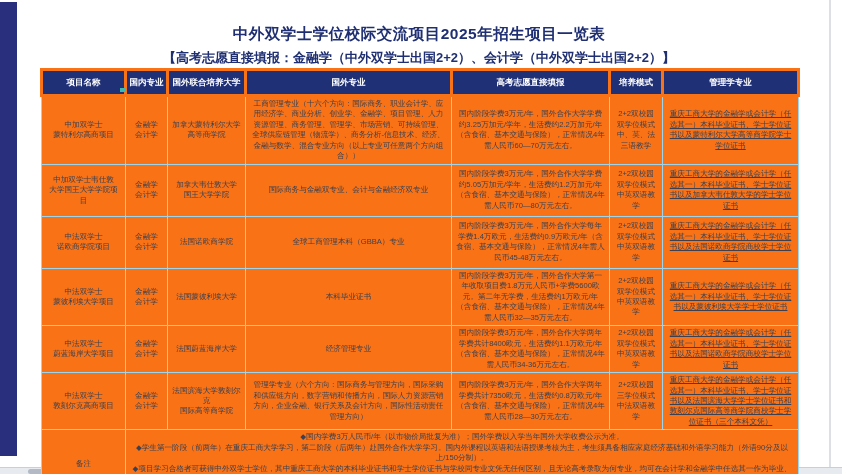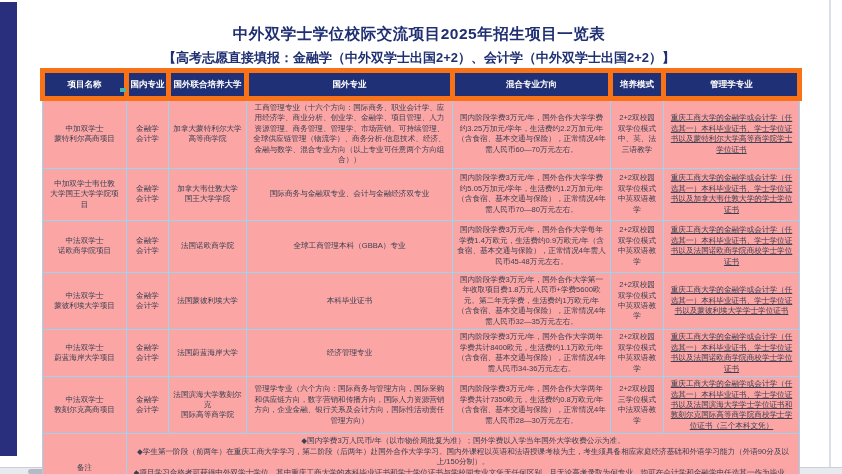--- a/index.html
+++ b/index.html
@@ -15,23 +15,23 @@
 
   .title{position:absolute;top:24px;left:0;width:838px;margin:0;text-align:center;
     font-size:15.5px;font-weight:bold;color:#1F2F72;letter-spacing:.5px;}
   .subtitle{position:absolute;top:49px;left:0;width:838px;text-align:center;
     font-size:13px;font-weight:bold;color:#1F2F72;}
 
   table.programs{position:absolute;left:40px;top:68px;width:757px;
     border-collapse:collapse;table-layout:fixed;}
   table.programs th{
     background:#203077;color:#ffffff;font-size:8.5px;font-weight:bold;
-    border:5px solid #f97316;height:19px;padding:2px 1px;}
+    border:3px solid #f97316;height:19px;padding:2px 1px;}
   table.programs td{
-    background:#fca5a5;color:#3B4152;font-size:7.6px;line-height:1.38;
+    background:#f97316;color:#3B4152;font-size:7.6px;line-height:1.38;
     border:1px solid #9AD6F1;padding:2px 4px;
     text-align:center;vertical-align:middle;white-space:pre-line;
     overflow:hidden;}
   td.long{text-align:left;text-align:justify;}
   td.c5{text-align:left;padding:2px 5px;}
   td.c7{text-align:left;padding:2px 6px;text-decoration:underline;}
   tbody tr:nth-child(1) td{height:60px;}
   tbody tr:nth-child(2) td{height:47px;}
   tbody tr:nth-child(3) td{height:47px;margin-left:10px;}
   tbody tr:nth-child(4) td{height:52px;}
@@ -62,21 +62,21 @@
       <col style="width:158px">
       <col style="width:53px">
     <col style="width:136px">
   </colgroup>
   <thead>
     <tr>
         <th>项目名称</th>
         <th>国内专业</th>
         <th>国外联合培养大学</th>
         <th>国外专业</th>
-        <th>混合专业方向</th>
+        <th>高考志愿直接填报</th>
         <th>培养模式</th>
         <th>管理学专业</th>
       </tr>
   </thead>
   <tbody>
       <tr>
         <td class="c1">中加双学士
 蒙特利尔高商项目</td>
         <td class="c2">金融学
 会计学</td>

